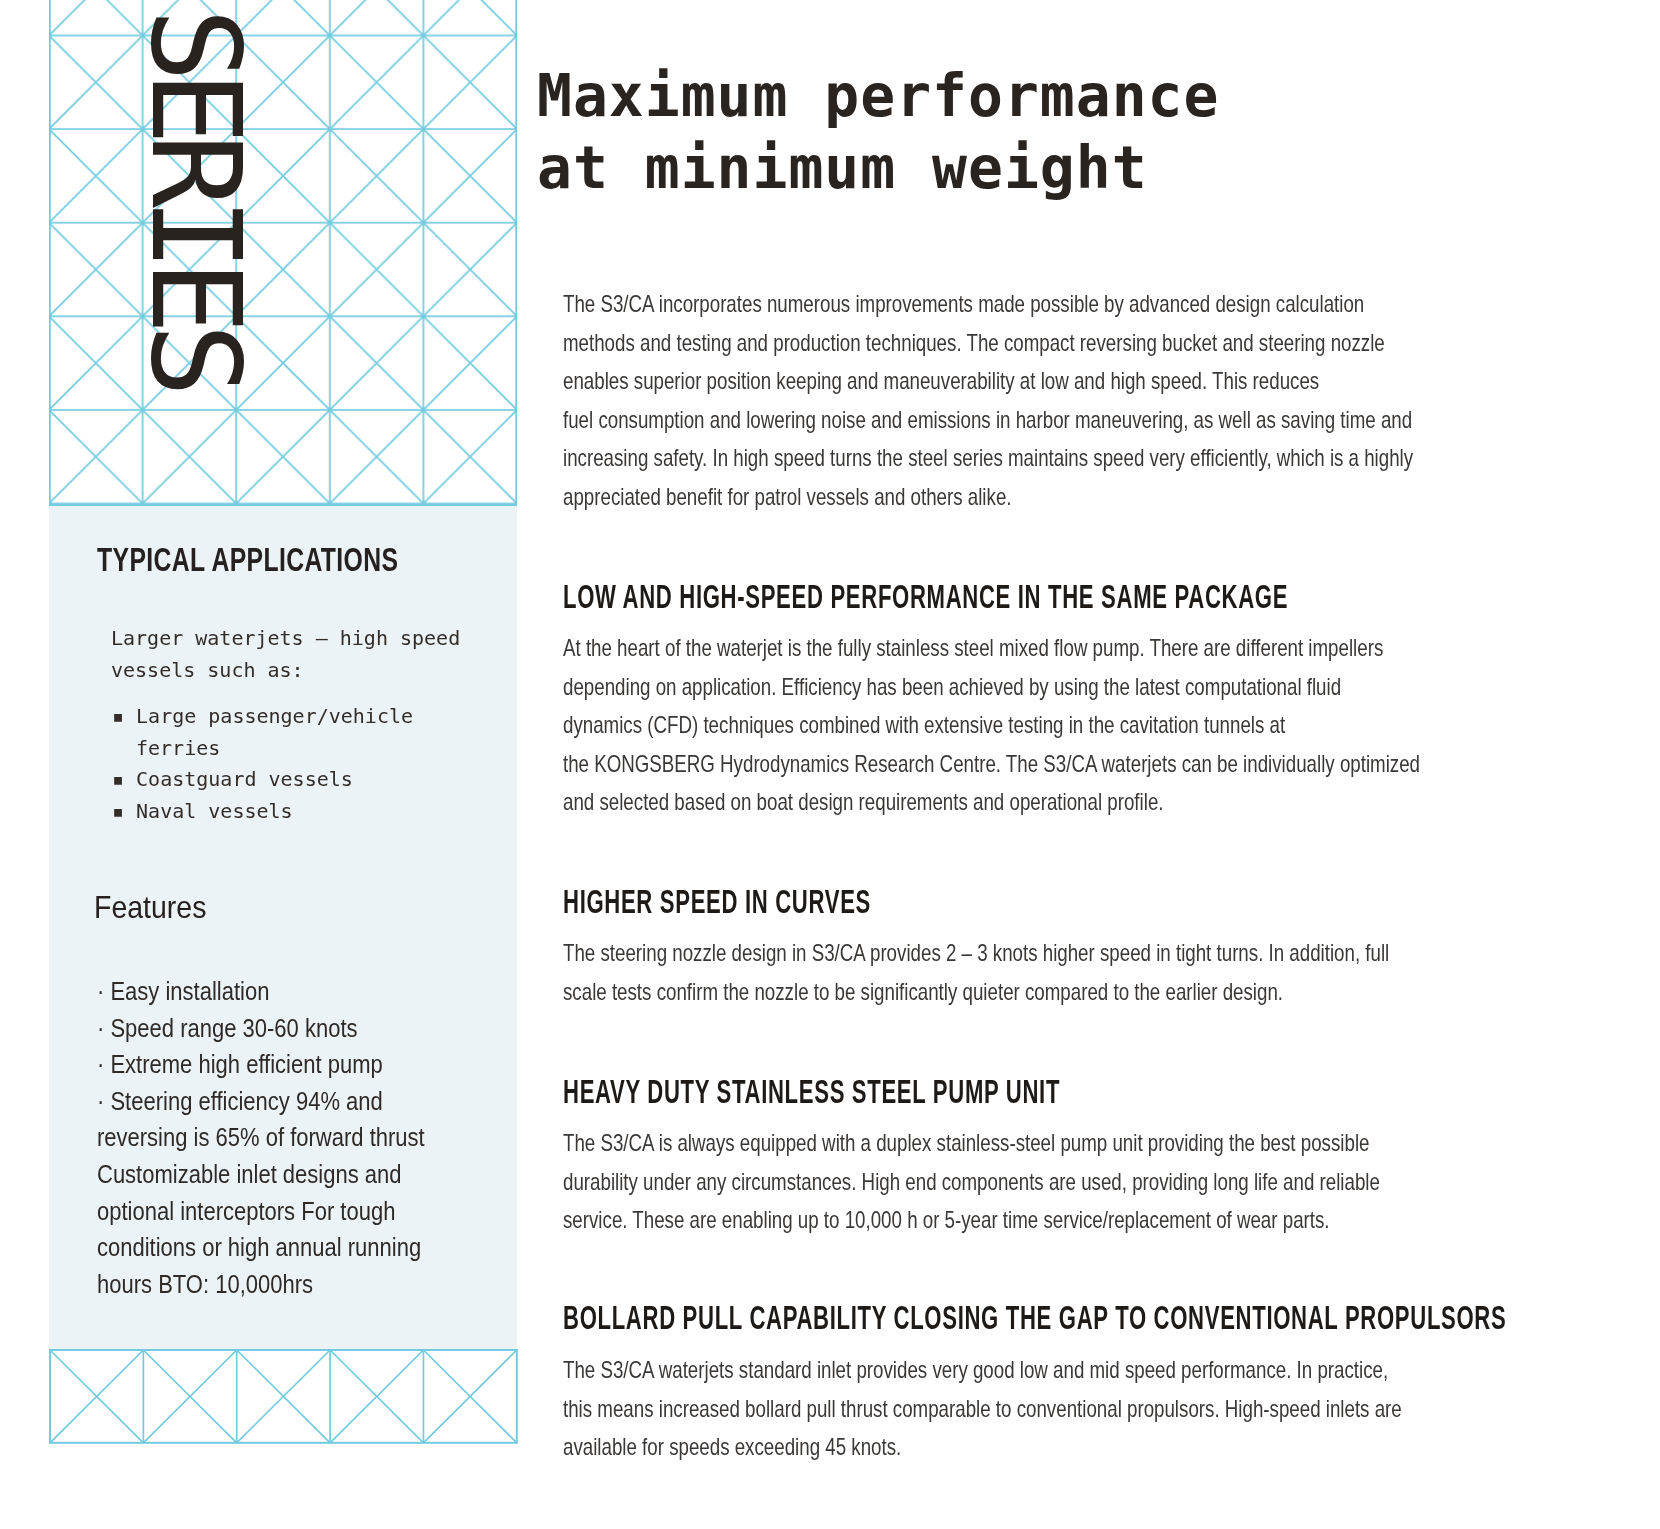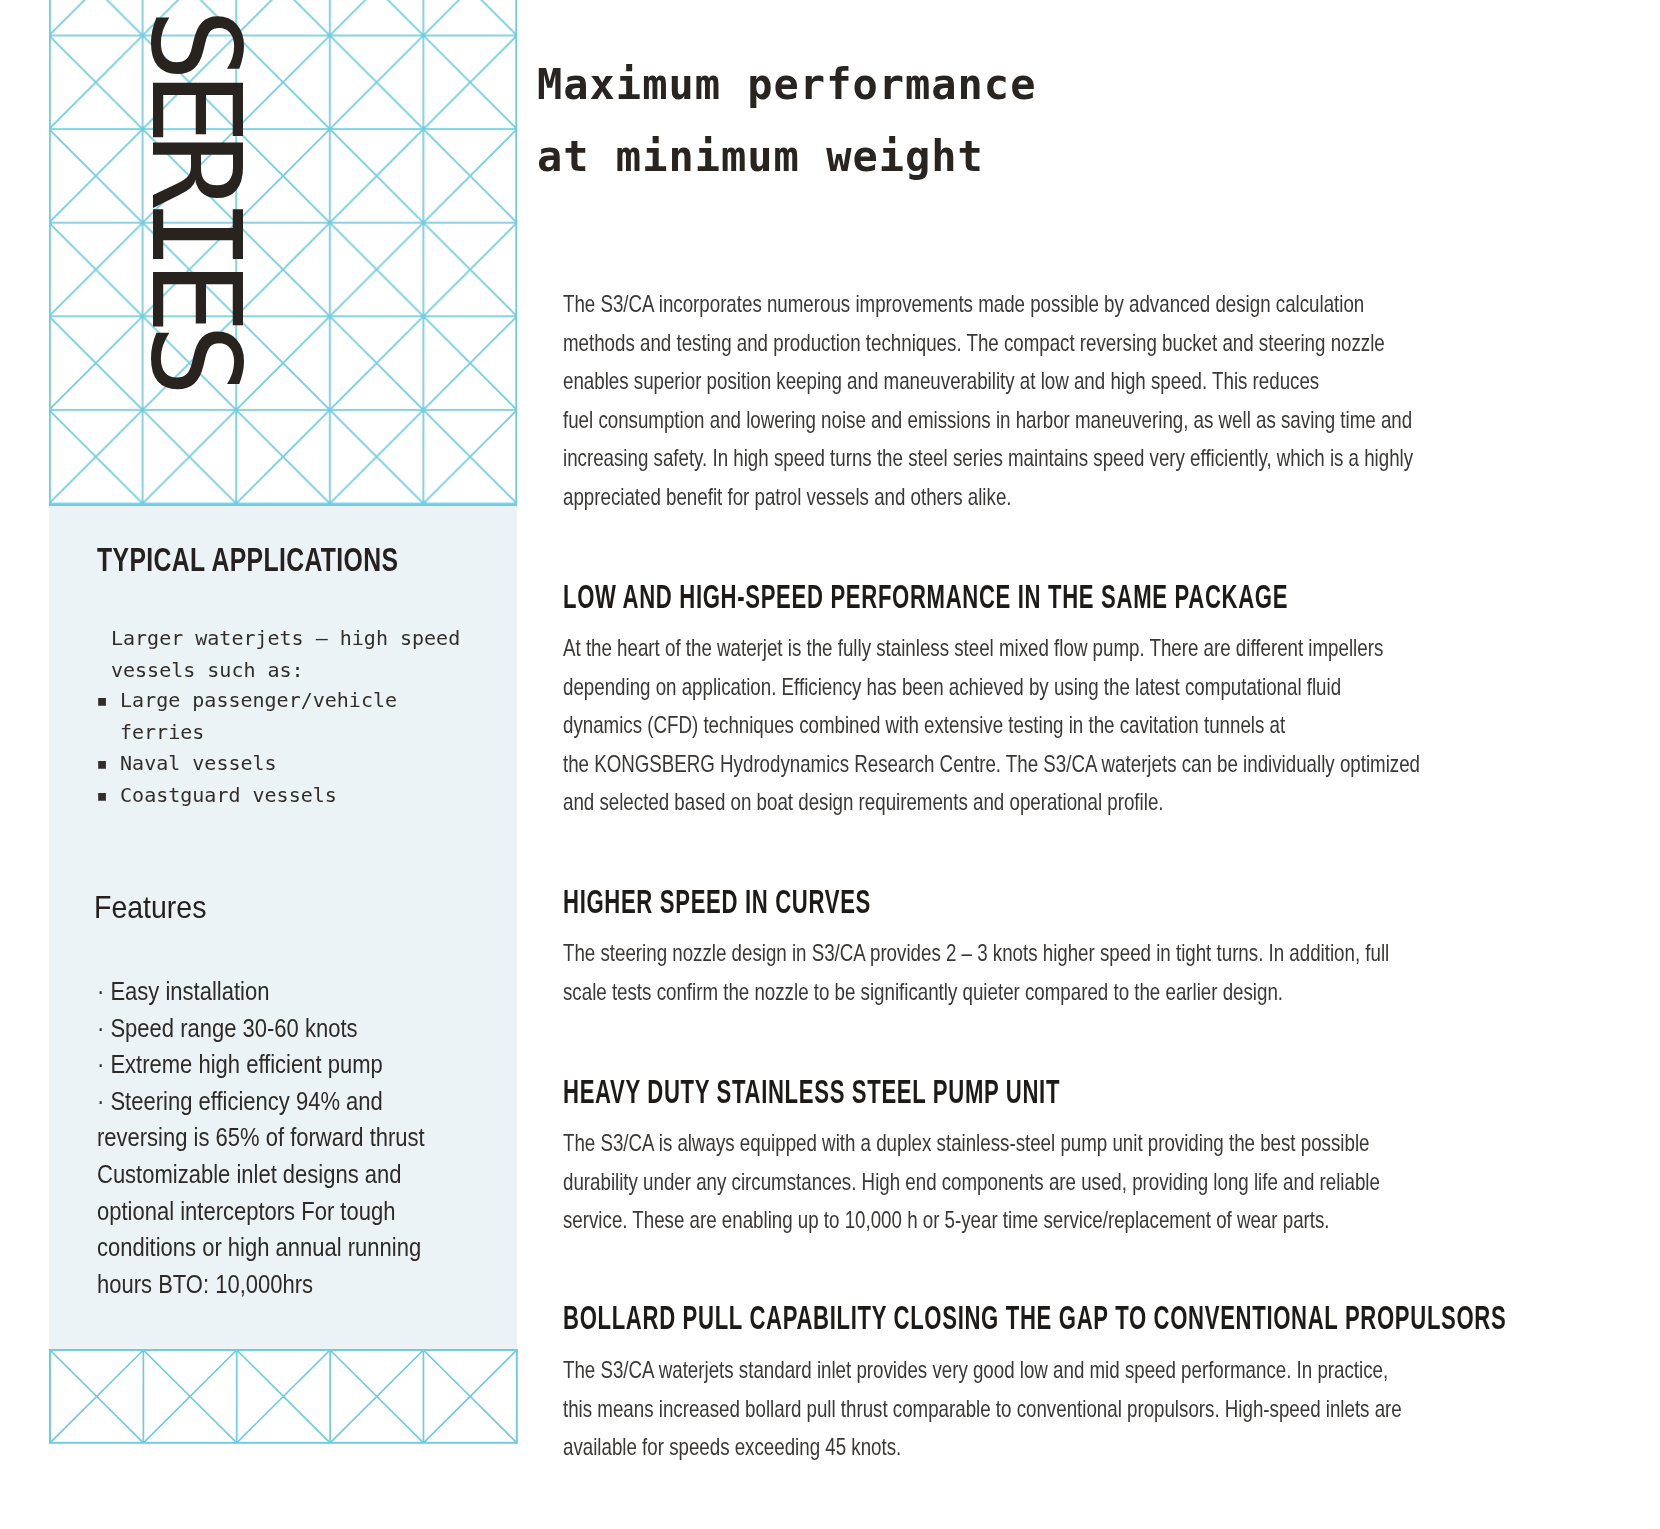--- a/index.html
+++ b/index.html
@@ -18,32 +18,32 @@
           color:#292320;white-space:nowrap;
           transform:rotate(90deg);}
 
   
   .side-panel{left:49px;top:506px;width:468px;height:843px;background:#ecf3f6;}
   .side-h{left:97px;top:541px;font-weight:700;font-size:33px;line-height:38px;
           color:#262120;white-space:nowrap;transform:scaleX(0.75);letter-spacing:0.5px;}
   .mono{font-family:"DejaVu Sans Mono",monospace;font-size:20px;line-height:31.7px;
         color:#332d2a;white-space:pre-line;}
   .apps-intro{left:111px;top:623px;width:400px;}
-  .apps-list{left:96px;top:685px;width:400px;list-style:none;margin:0;padding:0;}
+  .apps-list{left:96px;top:685px;width:400px;list-style:none;margin:16px;padding:0;}
   .apps-list li{font-family:"DejaVu Sans Mono",monospace;font-size:20px;line-height:31.7px;
         color:#332d2a;white-space:pre-line;padding-left:24px;text-indent:-24px;}
   .feat-h{left:94px;top:889px;font-size:32px;line-height:37px;color:#262120;
           white-space:nowrap;transform:scaleX(0.89);}
   .feat-list{left:97px;top:973px;width:430px;list-style:none;margin:0;padding:0;
              transform:scaleX(0.88);}
   .feat-list li{font-size:25px;line-height:36.6px;color:#2e2a27;white-space:pre-line;}
 
   
   .h1{left:537px;top:21px;font-family:"DejaVu Sans Mono",monospace;
-      font-size:42px;line-height:72px;letter-spacing:1px;color:#2a2421;white-space:pre-line;}
+      font-size:58px;line-height:72px;letter-spacing:1px;color:#2a2421;white-space:pre-line;}
   .h2{left:563px;font-weight:700;font-size:33px;line-height:38px;color:#1d1a18;
       white-space:nowrap;transform:scaleX(0.67);letter-spacing:1px;}
   .body-p{left:563px;width:1320px;font-size:24px;line-height:38.6px;color:#3a3836;
           white-space:pre-line;transform:scaleX(0.78);}
   .p-intro{top:261px;}
   .h2-s1{top:551px;} .p-s1{top:605px;}
   .h2-s2{top:856px;} .p-s2{top:910px;}
   .h2-s3{top:1046px;} .p-s3{top:1100px;}
   .h2-s4{top:1272px;} .p-s4{top:1327px;}
 </style>
@@ -70,22 +70,22 @@
   <div class="abs side-panel"></div>
 
   <div class="abs side-h">TYPICAL APPLICATIONS</div>
 
   <div class="abs mono apps-intro">Larger waterjets – high speed
 vessels such as:</div>
 
   <ul class="abs apps-list">
     <li>▪ Large passenger/vehicle
 ferries</li>
+    <li>▪ Coastguard vessels</li>
     <li>▪ Naval vessels</li>
-    <li>▪ Coastguard vessels</li>
   </ul>
 
   <div class="abs feat-h">Features</div>
 
   <ul class="abs feat-list">
     <li>· Easy installation</li>
     <li>· Speed range 30-60 knots</li>
     <li>· Extreme high efficient pump</li>
     <li>· Steering efficiency 94% and
 reversing is 65% of forward thrust

